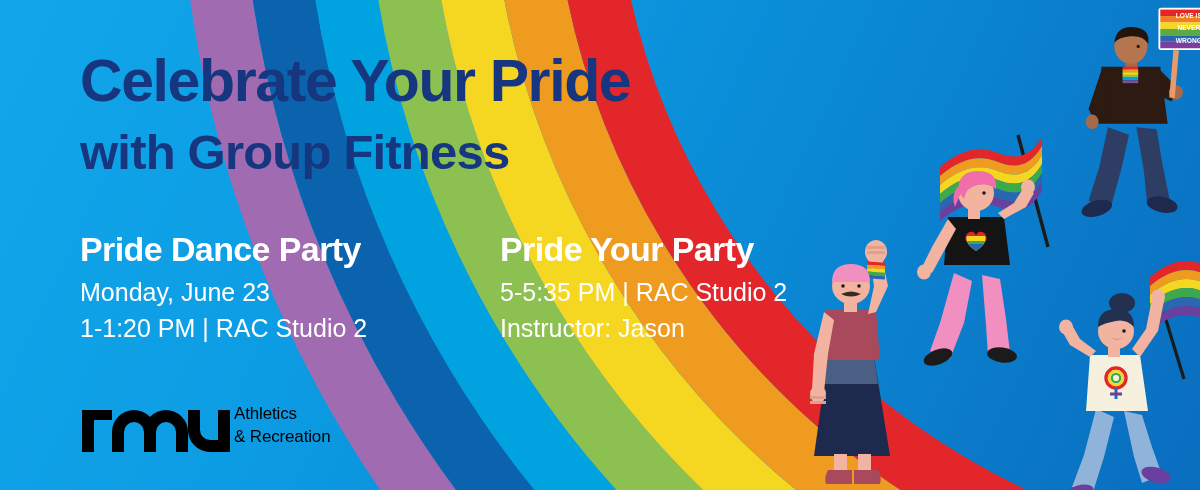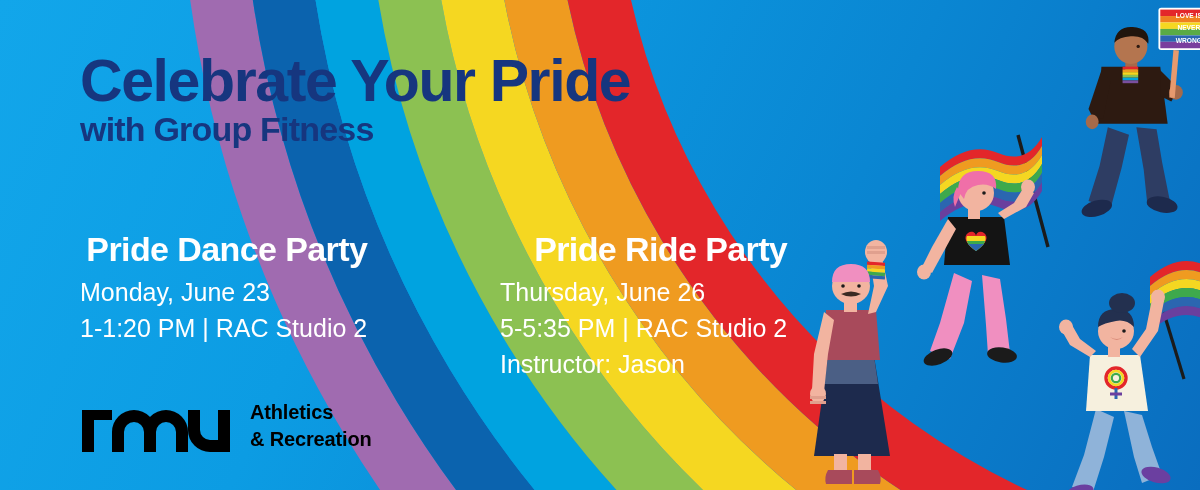--- a/index.html
+++ b/index.html
@@ -22,46 +22,46 @@
 
   
   .headline {
     position:absolute; left:80px; top:52px;
     color:#16367f;
     font-size:59px; font-weight:bold;
     letter-spacing:-1.4px; line-height:1.0;
     white-space:nowrap;
   }
   .subhead {
-    position:absolute; left:80px; top:112px;
+    position:absolute; left:80px; top:128px;
     color:#16367f;
-    font-size:34px; font-weight:bold;
+    font-size:49px; font-weight:bold;
     letter-spacing:-0.8px; line-height:1.0;
     white-space:nowrap;
   }
 
   .event { position:absolute; color:#ffffff; }
   .event.one { left:80px; top:232px; }
   .event.two { left:500px; top:232px; }
   .event .ev-title {
     font-size:34px; font-weight:bold;
     letter-spacing:-0.6px; line-height:1.05;
-    white-space:nowrap; margin-bottom:6px;text-align:right;
+    white-space:nowrap; margin-bottom:6px;
   }
   .event .ev-line {
     font-size:25px; font-weight:400;
     line-height:1.44; white-space:nowrap;
   }
 
   
   .logo { position:absolute; left:82px; top:398px; display:flex; align-items:center; }
   .logo svg { display:block; }
   .logo-text {
-    margin-left:16px; color:#000;
-    font-size:20px; font-weight:bold;
+    color:#000;
+    font-size:17px; font-weight:normal;
     line-height:1.35; letter-spacing:-0.15px;
     white-space:nowrap;
   }
 
   
   .sign-label { font-family:"Liberation Sans", sans-serif; }
 </style>
 </head>
 <body>
 
@@ -264,22 +264,21 @@
   <div class="headline">Celebrate Your Pride</div>
   <div class="subhead">with Group Fitness</div>
 
   <div class="event one">
     <div class="ev-title">Pride Dance Party</div>
     <div class="ev-line">Monday, June 23</div>
     <div class="ev-line">1-1:20 PM | RAC Studio 2</div>
   </div>
 
   <div class="event two">
-    <div class="ev-title">Pride Ride Party</div>
-    <div class="ev-line">Thursday, June 26</div>
+    <div class="ev-title">Pride Your Party</div>
     <div class="ev-line">5-5:35 PM | RAC Studio 2</div>
     <div class="ev-line">Instructor: Jason</div>
   </div>
 
   <div class="logo">
     <svg width="152" height="56" viewBox="0 0 152 56" aria-hidden="true">
 
       <path d="M0,12 h30 a0,0 0 0 1 0,0 v10 h-18 v32 h-12 Z" fill="#000"></path>
       <path d="M12,12 h18 a22,22 0 0 1 0,0 v10 h-18 Z" fill="#000"></path>
       <path d="M0,12 h14 v10 h-14 Z" fill="#000"></path>

